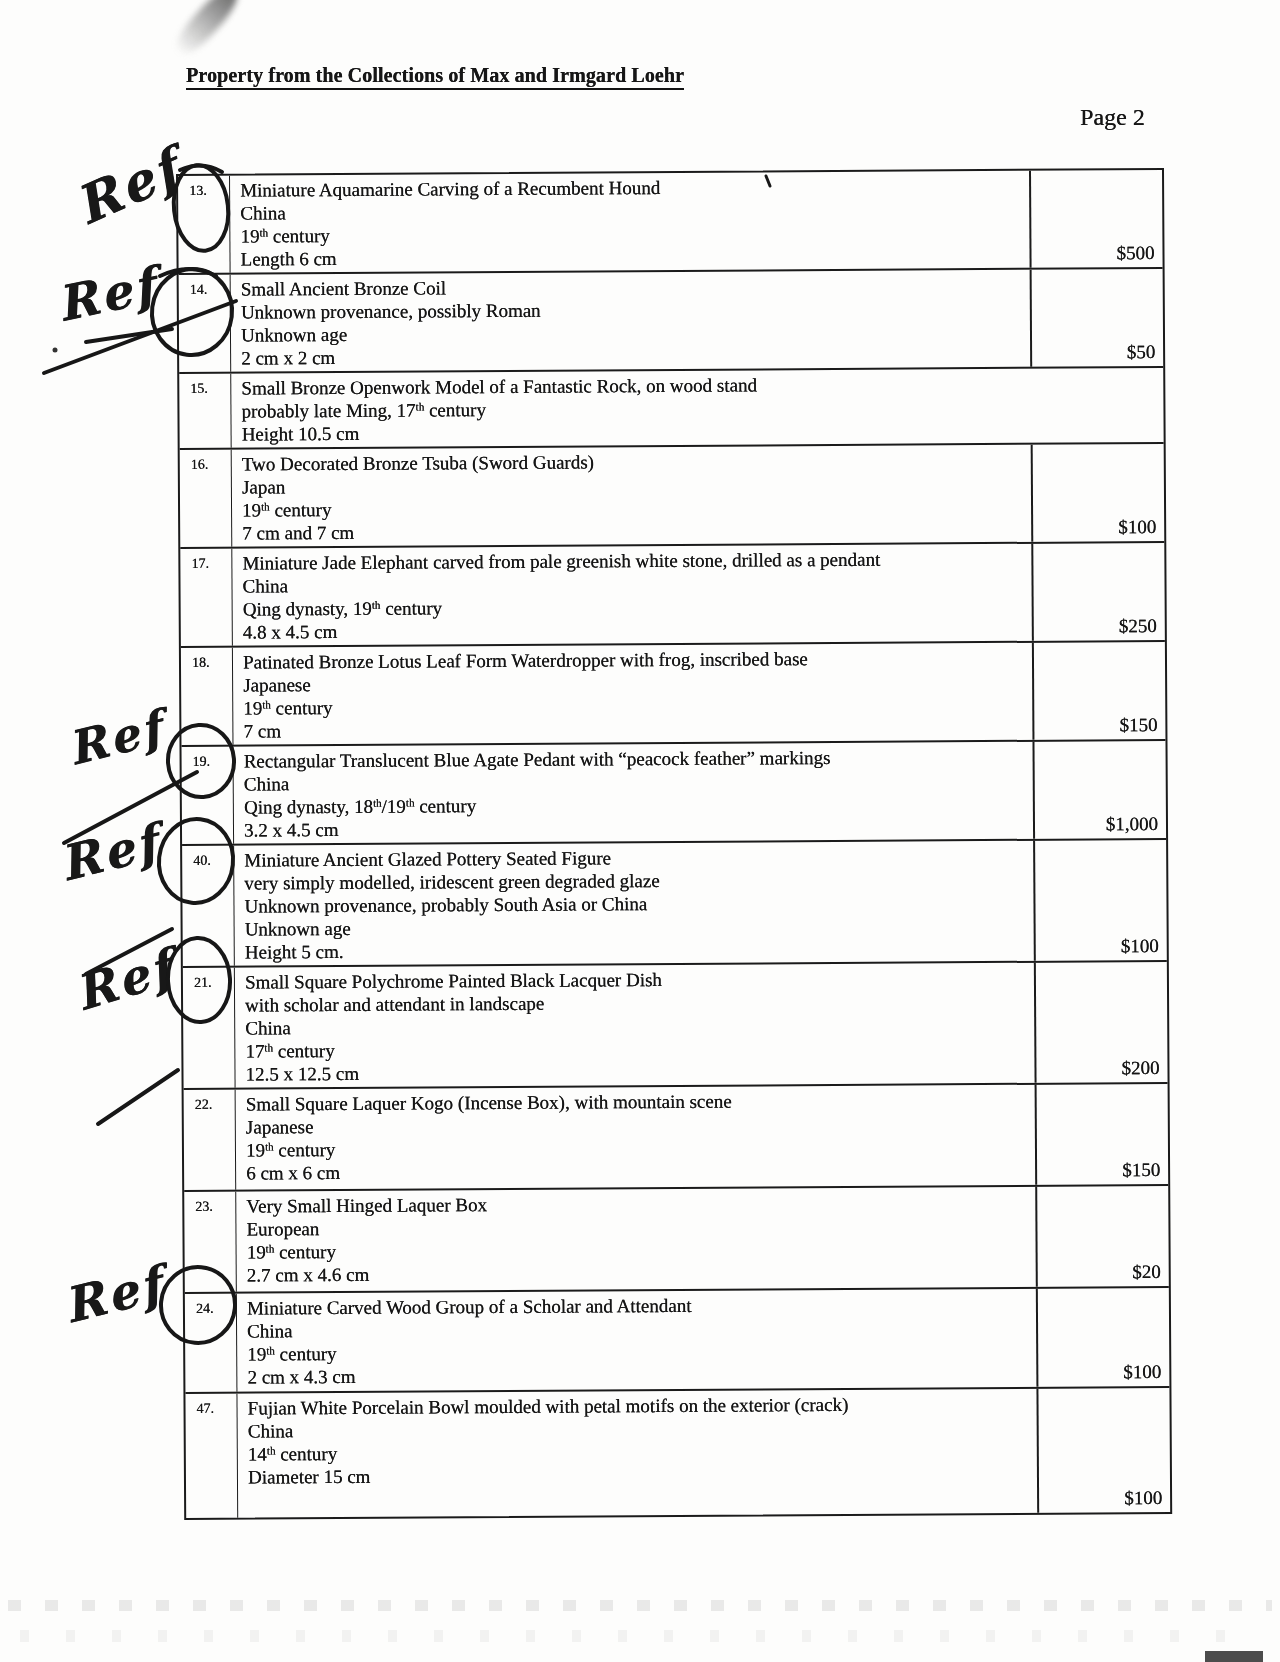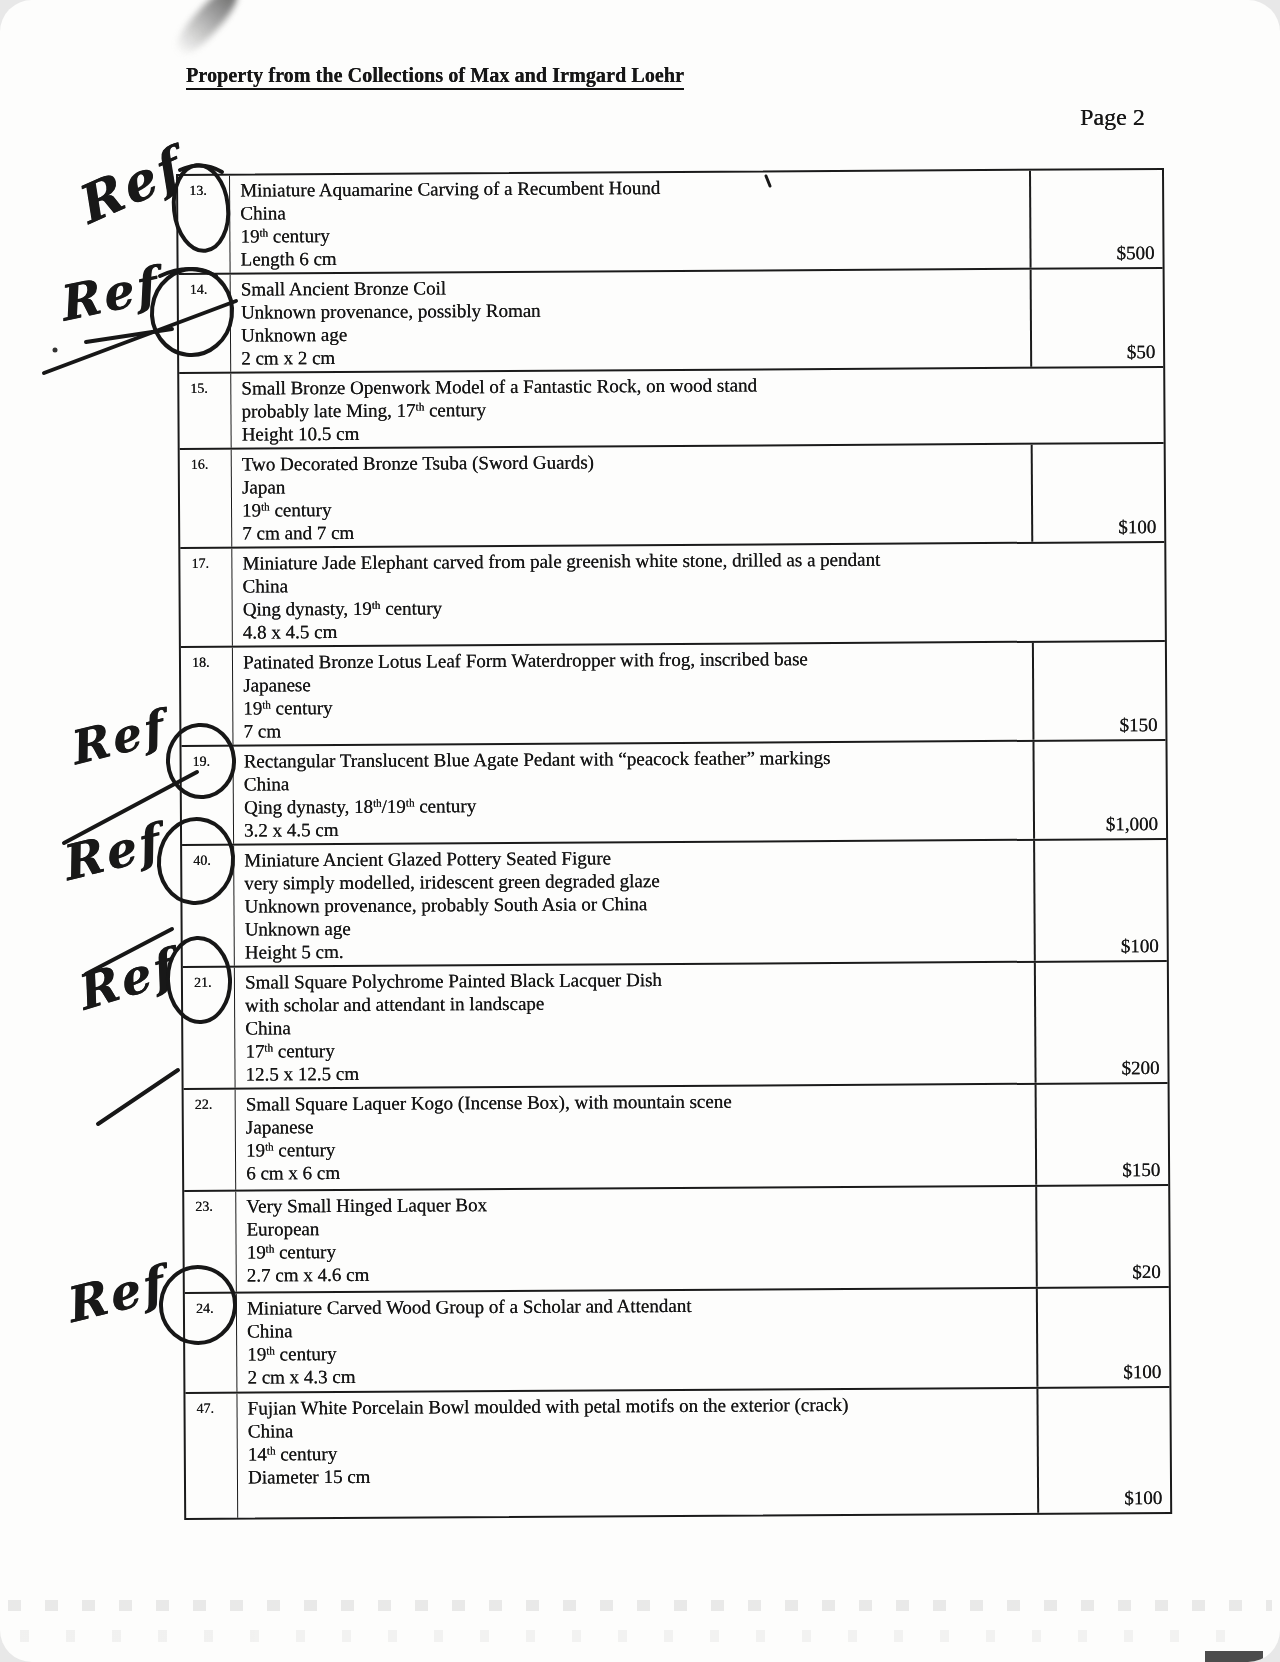--- a/index.html
+++ b/index.html
@@ -3,21 +3,20 @@
 <meta charset="utf-8">
 <style>
   html,body{margin:0;padding:0;background:#e8e8e8;}
   .page{
     position:relative;
     width:1280px;height:1662px;
     background:#fdfdfc;
     overflow:hidden;
     font-family:"Liberation Serif", serif;
     color:#161616;
-    border-radius:32px;
   }
   
   .doc-title{
     position:absolute;left:186px;top:64px;
     font-size:20px;font-weight:bold;letter-spacing:.1px;
     border-bottom:2.5px solid #121212;padding-bottom:1px;
     text-shadow:.3px 0 0 #222;
     white-space:nowrap;
   }
   .page-num{
@@ -144,20 +143,21 @@
         <div class="cell price">$100</div>
       </div>
       <div class="row" style="min-height: 97px;">
         <div class="cell num">17.</div>
         <div class="cell desc">
           <div class="line">Miniature Jade Elephant carved from pale greenish white stone, drilled as a pendant</div>
           <div class="line">China</div>
           <div class="line">Qing dynasty, 19<sup>th</sup> century</div>
           <div class="line">4.8 x 4.5 cm</div>
         </div>
+        <div class="cell price">$250</div>
       </div>
       <div class="row" style="min-height: 97px;">
         <div class="cell num">18.</div>
         <div class="cell desc">
           <div class="line">Patinated Bronze Lotus Leaf Form Waterdropper with frog, inscribed base</div>
           <div class="line">Japanese</div>
           <div class="line">19<sup>th</sup> century</div>
           <div class="line">7 cm</div>
         </div>
         <div class="cell price">$150</div>

